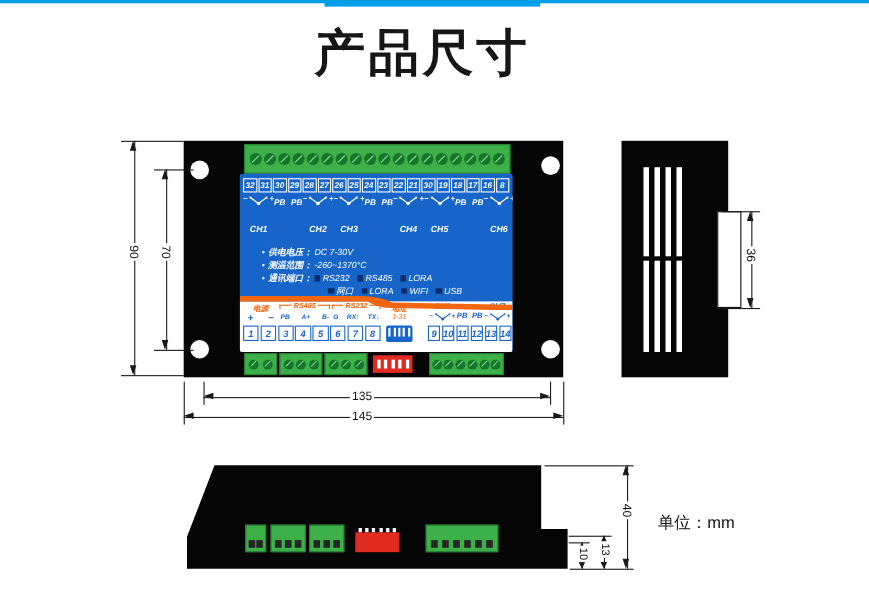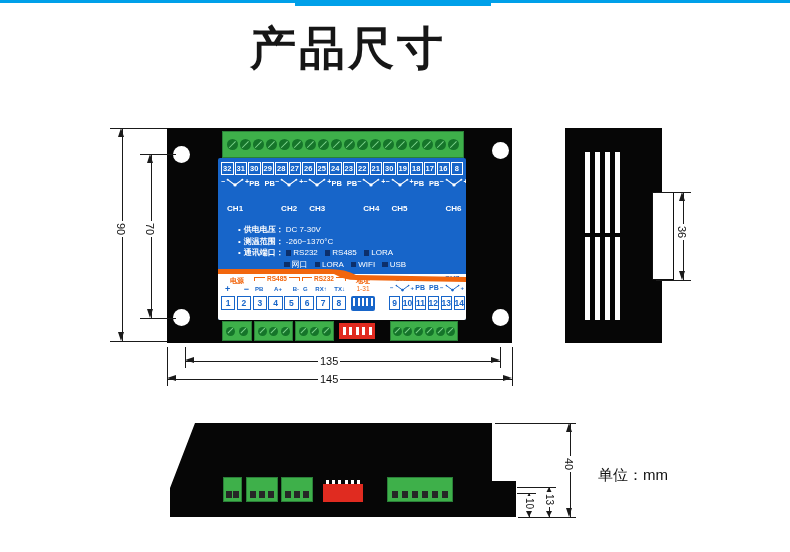--- a/index.html
+++ b/index.html
@@ -2,23 +2,23 @@
 <html><head>
 <meta charset="utf-8">
 <style>
   html,body{margin:0;padding:0;background:#fff;}
   .canvas{position:relative;width:790px;height:552px;background:#fff;overflow:hidden;
           font-family:"Liberation Sans","DejaVu Sans",sans-serif;color:#111;}
   
   .topbar{position:absolute;left:0;top:0;width:790px;height:3px;background:#00a0e9;}
   .topbar-thick{position:absolute;left:295px;top:0;width:196px;height:6px;background:#00a0e9;}
   .title{position:absolute;left:0;top:18px;width:696px;margin:0;text-align:center;
-         font-size:46px;font-weight:800;letter-spacing:3px;color:#161616;}
+         font-size:46px;font-weight:800;letter-spacing:3px;color:#161616;padding-left:36px;}
   
-  .encl{position:absolute;left:167px;top:128px;width:345px;height:215px;background:#060606;}
+  .encl{position:absolute;left:167px;top:128px;width:345px;height:215px;background:#060606;font-style:italic;}
   .hole{position:absolute;width:17px;height:17px;border-radius:50%;background:#fff;}
   .gstrip{position:absolute;left:55px;top:3px;width:242px;height:27px;background:#3eb04a;
           border:1px solid #2a8038;display:flex;align-items:center;justify-content:space-between;
           padding:0 4px;box-sizing:border-box;}
   .screw{width:11px;height:11px;border-radius:50%;background:#15752a;position:relative;flex:none;}
   .screw::after{content:"";position:absolute;left:1px;top:4.6px;width:9px;height:1.4px;
           background:#7ed48d;transform:rotate(-45deg);}
   .screw.sm{width:9px;height:9px;}
   .screw.sm::after{left:1px;top:3.8px;width:7px;}
   .pcb{position:absolute;left:51px;top:30px;width:248px;height:162px;background:#1765c9;
@@ -35,21 +35,21 @@
   .chl{font-size:8px;font-weight:bold;margin-top:17px;}
   .ch.pb{flex-direction:row;justify-content:center;gap:5px;font-size:7.5px;font-weight:bold;
          align-items:flex-start;padding-top:1px;}
   .model{position:absolute;left:45px;top:43px;width:158px;height:26px;background:#fff;
          border-radius:3px;color:#1765c9;font-size:19px;font-weight:800;letter-spacing:.3px;
          display:flex;align-items:center;justify-content:center;}
   .specs{position:absolute;left:20px;top:66px;width:220px;color:#fff;font-size:8px;line-height:11.5px;}
   .spec-line{display:flex;align-items:center;gap:2px;white-space:nowrap;}
   .bullet{font-size:8px;margin-right:1px;}
   .slabel{font-weight:bold;}
-  .indent{margin-left:46px;}
+  .indent{margin-left:60px;}
   .port{display:inline-flex;align-items:center;margin-right:5px;}
   .sq{width:5.5px;height:5.5px;background:#0c2f6b;display:inline-block;margin-right:2px;flex:none;}
   .swoosh{position:absolute;left:0;top:110px;width:248px;height:14px;z-index:2;}
   .pcb-lower{position:absolute;left:0;top:116px;width:248px;height:46px;background:#fff;z-index:1;}
   .olabel{position:absolute;color:#f2660d;font-size:7px;font-weight:bold;text-align:center;}
   .blabel{position:absolute;display:flex;align-items:flex-start;color:#f2660d;
           font-size:6.5px;font-weight:bold;line-height:7px;}
   .blabel::before{content:"";flex:1;height:3px;border-top:1px solid #f2660d;
           border-left:1px solid #f2660d;margin:2px 2px 0 0;}
   .blabel::after{content:"";flex:1;height:3px;border-top:1px solid #f2660d;

